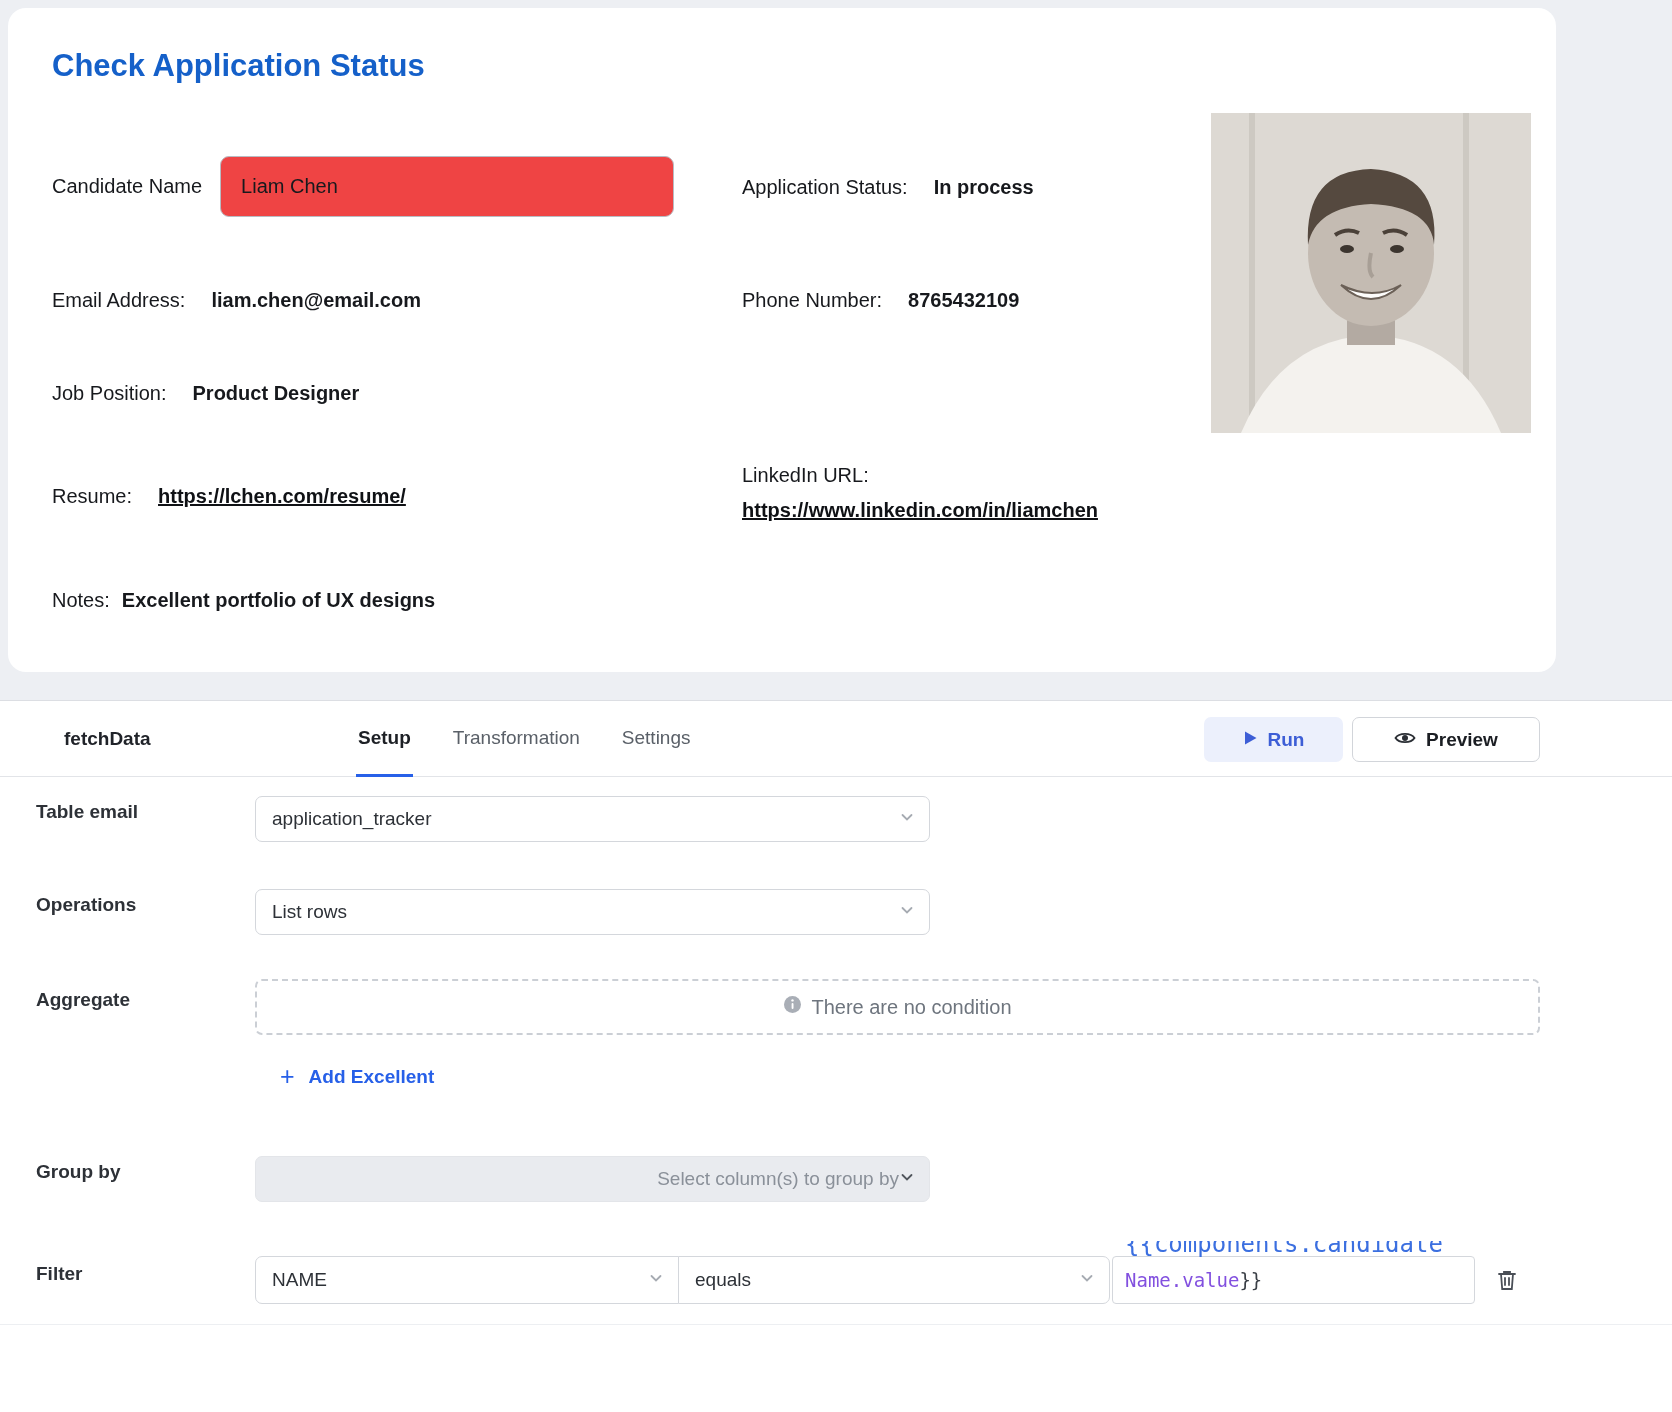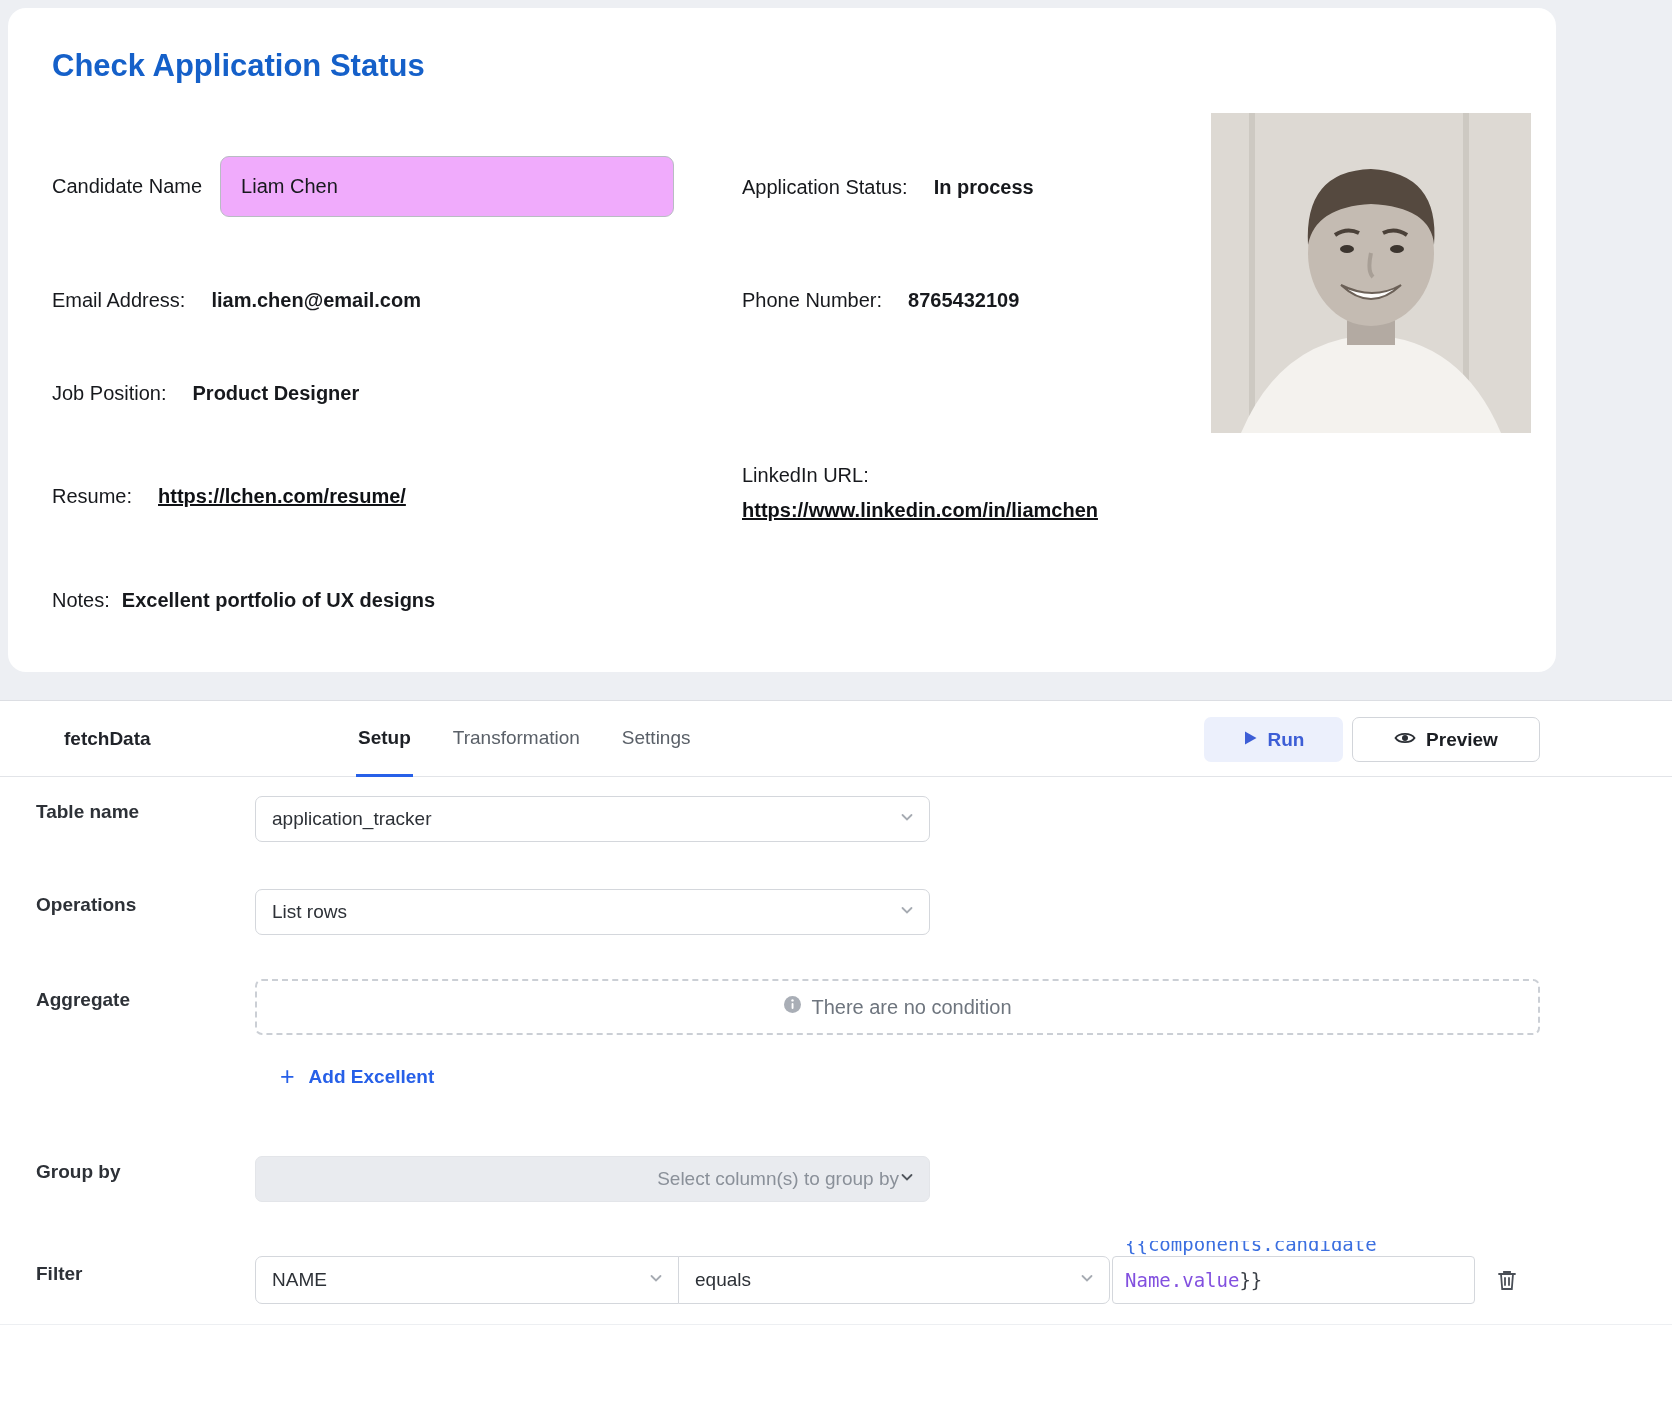--- a/index.html
+++ b/index.html
@@ -7,21 +7,21 @@
   html,body{background:#edeff3}
   body{font-family:"Liberation Sans","DejaVu Sans",sans-serif;}
   .screen{position:relative;width:1672px;height:1412px;background:#edeff3;overflow:hidden;}
 
   
   .card{position:absolute;left:8px;top:8px;width:1548px;height:664px;background:#fff;border-radius:18px;}
   .card-title{position:absolute;left:44px;top:40px;font-size:31px;font-weight:700;color:var(--title-blue,#1560c9);}
   .photo{position:absolute;left:1203px;top:105px;width:320px;height:320px;overflow:hidden;background:#ddd9d3;}
   .cand-row{position:absolute;left:44px;top:148px;display:flex;align-items:center;gap:18px;}
   .field-label{font-size:20px;color:#17191d;}
-  .text-input{width:454px;height:61px;border:1px solid #b8bcc3;border-radius:9px;font-size:20px;padding:0 20px;color:#17191d;background:#f0abfc;font-family:inherit;}
+  .text-input{width:454px;height:61px;border:1px solid #b8bcc3;border-radius:9px;font-size:20px;padding:0 20px;color:#17191d;background:#ef4444;font-family:inherit;}
   .kv{position:absolute;display:flex;align-items:center;gap:26px;font-size:20px;color:#17191d;}
   .kv .v{font-weight:700;}
   .pos-status{left:734px;top:168px;}
   .pos-email{left:44px;top:281px;}
   .pos-phone{left:734px;top:281px;}
   .pos-job{left:44px;top:374px;}
   .pos-resume{left:44px;top:477px;}
   .pos-notes{left:44px;top:581px;gap:12px;}
   .link{color:#0f1115;font-weight:700;text-decoration:underline;font-size:20px;}
   .linkedin-block{position:absolute;left:734px;top:456px;font-size:20px;color:#17191d;}
@@ -51,21 +51,21 @@
 
   .agg-box{position:absolute;left:255px;top:278px;width:1285px;height:56px;border:2px dashed #cbcfd5;border-radius:7px;display:flex;align-items:center;justify-content:center;gap:9px;color:#6e757e;font-size:20px;background:#fff;}
   .add-cond{position:absolute;left:280px;top:363px;display:flex;align-items:center;gap:14px;color:var(--action-blue,#2760e8);font-size:19px;font-weight:700;background:none;border:none;font-family:inherit;cursor:pointer;}
   .add-cond .plus{font-size:25px;font-weight:500;line-height:1;}
 
   .code-box{position:absolute;left:1112px;top:555px;width:363px;height:48px;border:1px solid #d4d7dc;border-radius:4px;background:#fff;font-family:"DejaVu Sans Mono","Liberation Mono",monospace;font-size:19px;}
   .code-line{padding:12px 12px;white-space:nowrap;overflow:hidden;}
   .code-purple{color:var(--code-purple,#8250df);}
   .code-dark{color:#3a3f46;}
   .code-overflow{position:absolute;left:12px;top:-16px;height:16px;overflow:hidden;pointer-events:none;}
-  .code-overflow span{display:block;font-size:19px;line-height:25px;margin-top:-9px;color:var(--code-blue,#3b6fe0);white-space:nowrap;}
+  .code-overflow span{display:block;font-size:24px;line-height:25px;margin-top:-9px;color:var(--code-blue,#3b6fe0);white-space:nowrap;}
   .trash-btn{position:absolute;left:1492px;top:565px;width:30px;height:30px;background:none;border:none;cursor:pointer;display:flex;align-items:center;justify-content:center;}
   .bottom-line{position:absolute;left:0;top:623px;width:100%;height:1px;background:#edeff2;}
 </style>
 </head>
 <body>
 
 <div class="screen">
 
   <div class="card">
     <h1 class="card-title">Check Application Status</h1>
@@ -158,21 +158,21 @@
         <span>
           <svg width="22" height="16" viewBox="0 0 22 16">
               <path d="M1.5 8 C5 2.5 17 2.5 20.5 8 C17 13.5 5 13.5 1.5 8 Z" fill="none" stroke="#2a2e34" stroke-width="1.8"></path>
               <circle cx="11" cy="8" r="3" fill="#2a2e34"></circle>
             </svg>
         </span>
         <span>Preview</span>
       </button>
     </div>
 
-    <span class="form-label lbl-table">Table name</span>
+    <span class="form-label lbl-table">Table email</span>
     <div class="select pos-select-table">
       <span>application_tracker</span>
       <span>
         <svg width="16" height="16" viewBox="0 0 16 16">
             <path d="M3.5 6l4.5 4.5L12.5 6" fill="none" stroke="#a6abb2" stroke-width="1.8" stroke-linecap="round"></path>
           </svg>
       </span>
     </div>
 
     <span class="form-label lbl-ops">Operations</span>

